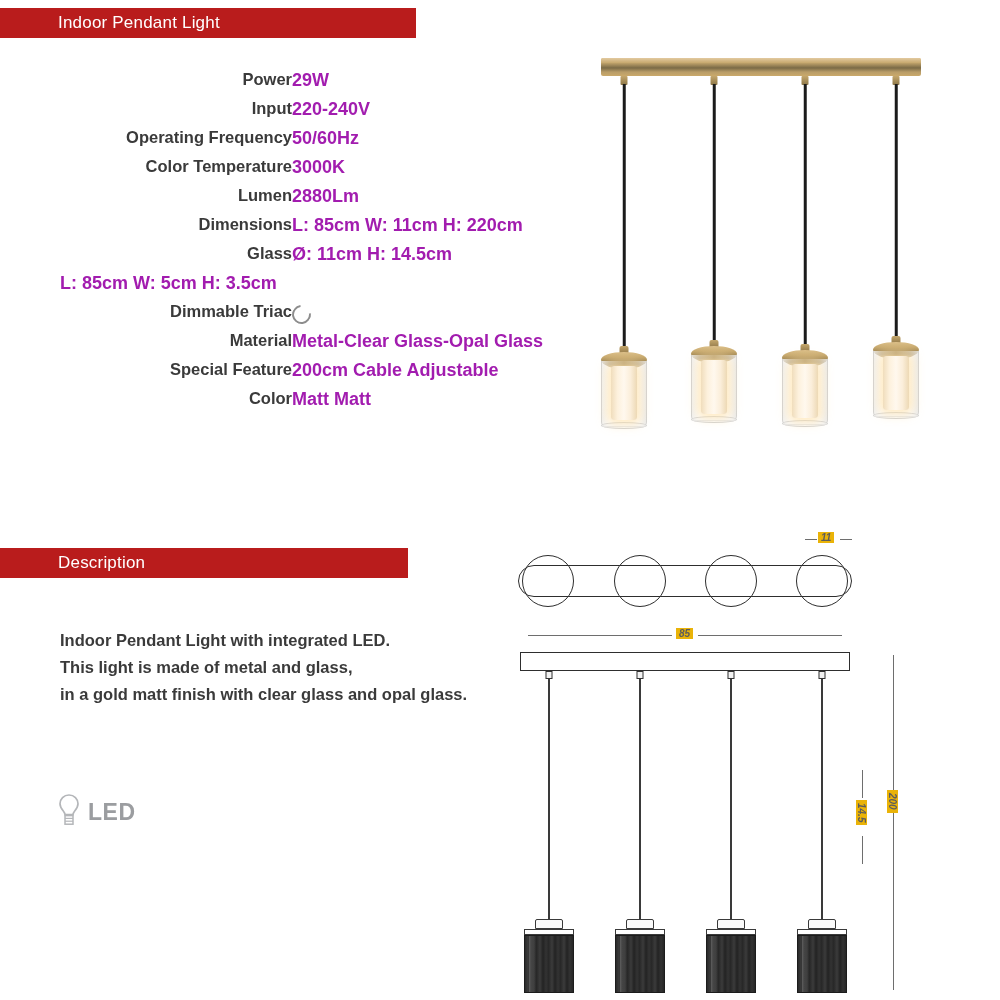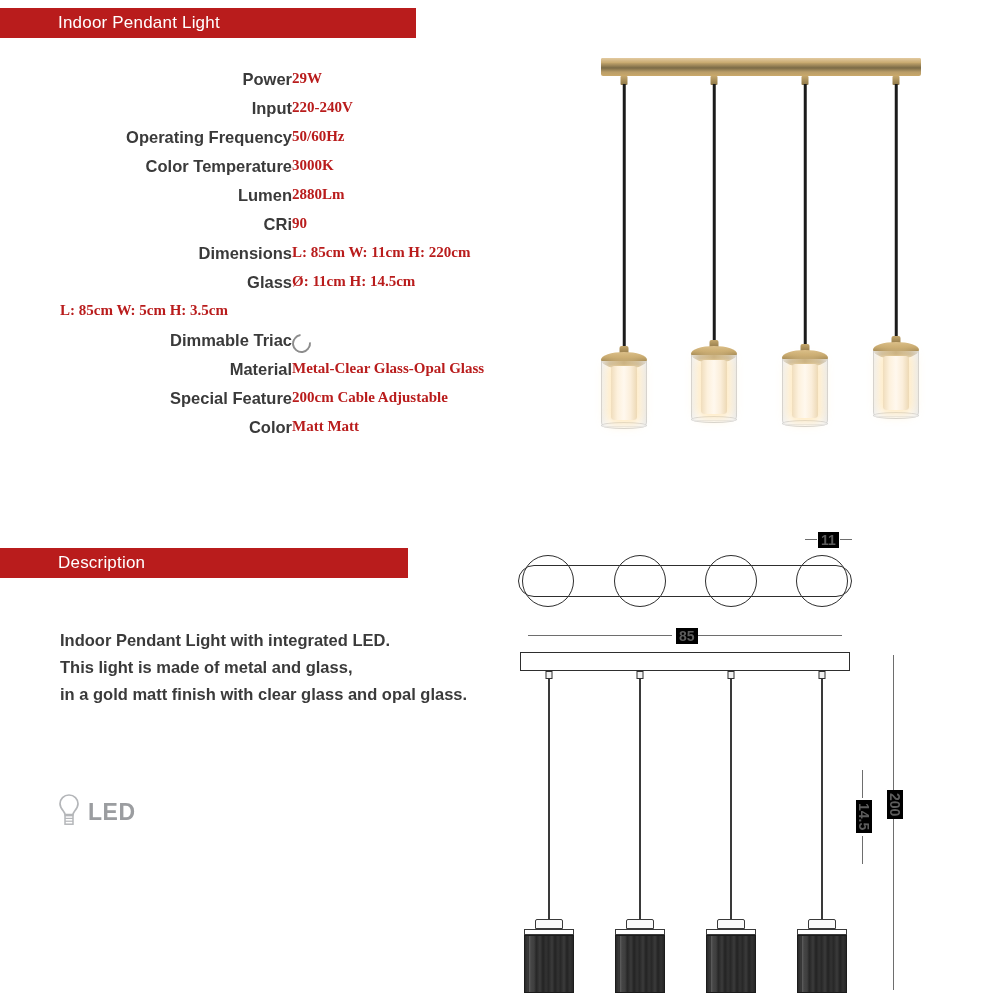--- a/index.html
+++ b/index.html
@@ -51,25 +51,24 @@
   }
   .spec-label {
     width: 232px;
     flex: 0 0 232px;
     font-size: 16.5px;
     font-weight: 600;
     color: #3a3a3a;
     white-space: nowrap;
   }
   .spec-value {
-    font-size: 15px;
+    font-size: 18px;
     font-weight: 600;
-    color: #b91c1c;
+    color: #a21caf;
     white-space: nowrap;
-    font-family: Liberation Serif, serif;
   }
   
   .dimmer-icon {
     display: inline-block;
     width: 15px;
     height: 15px;
     border: 2px solid #8d8d8d;
     border-radius: 50%;
     border-top-color: transparent;
     transform: rotate(38deg);
@@ -224,26 +223,27 @@
   
   #tech-drawings {
     position: absolute;
     left: 500px;
     top: 520px;
     width: 470px;
     height: 470px;
   }
   .dim-text {
     position: absolute;
-    font-size: 14px;
+    font-size: 10px;
     font-weight: 700;
     color: #5c5c5c;
-    background: #000000;
+    background: #eab308;
     padding: 0 3px;
     white-space: nowrap;
+    font-style: italic;
   }
   .dim-text.vertical {
     writing-mode: vertical-rl;
     padding: 3px 0;
   }
   .dim-line-h {
     position: absolute;
     height: 1px;
     background: #6e6e6e;
   }
@@ -363,24 +363,20 @@
   <div class="spec-row">
     <div class="spec-label">Color Temperature</div>
     <div class="spec-value">3000K</div>
   </div>
 
   <div class="spec-row">
     <div class="spec-label">Lumen</div>
     <div class="spec-value">2880Lm</div>
   </div>
 
-  <div class="spec-row">
-    <div class="spec-label">CRi</div>
-    <div class="spec-value">90</div>
-  </div>
 
   <div class="spec-row">
     <div class="spec-label">Dimensions</div>
     <div class="spec-value">L: 85cm  W: 11cm  H: 220cm</div>
   </div>
 
   <div class="spec-row">
     <div class="spec-label">Glass</div>
     <div class="spec-value">Ø: 11cm  H: 14.5cm</div>
   </div>

